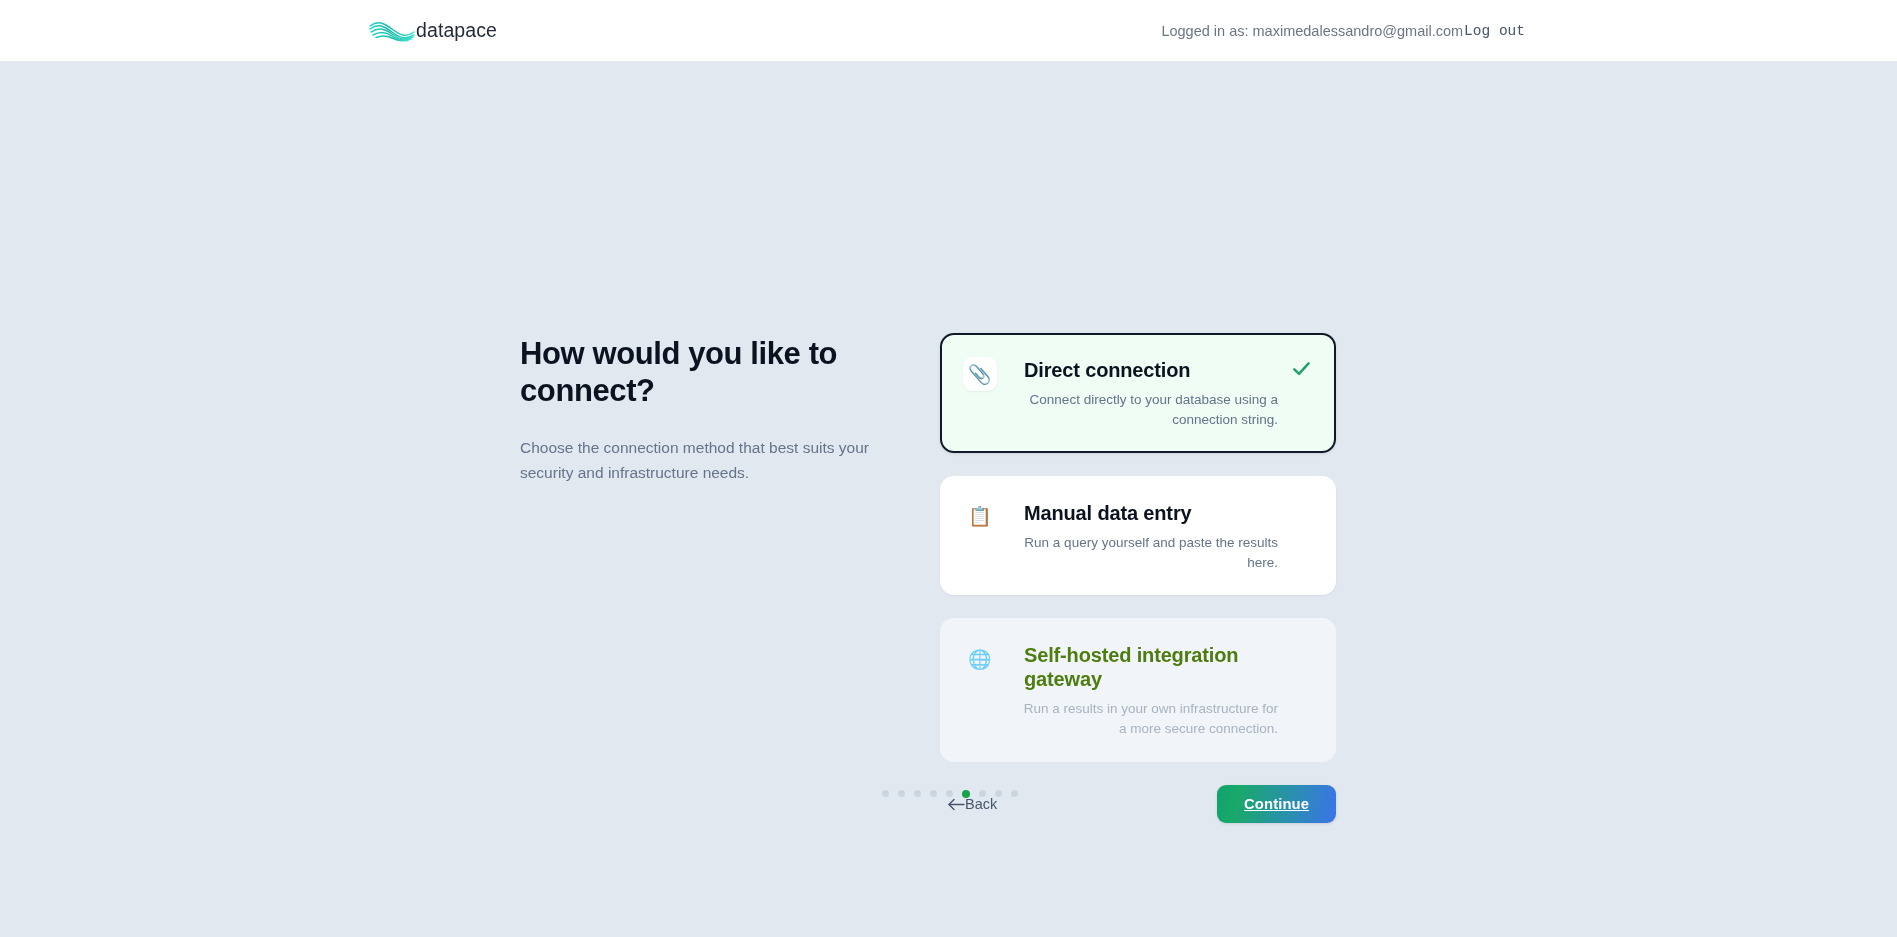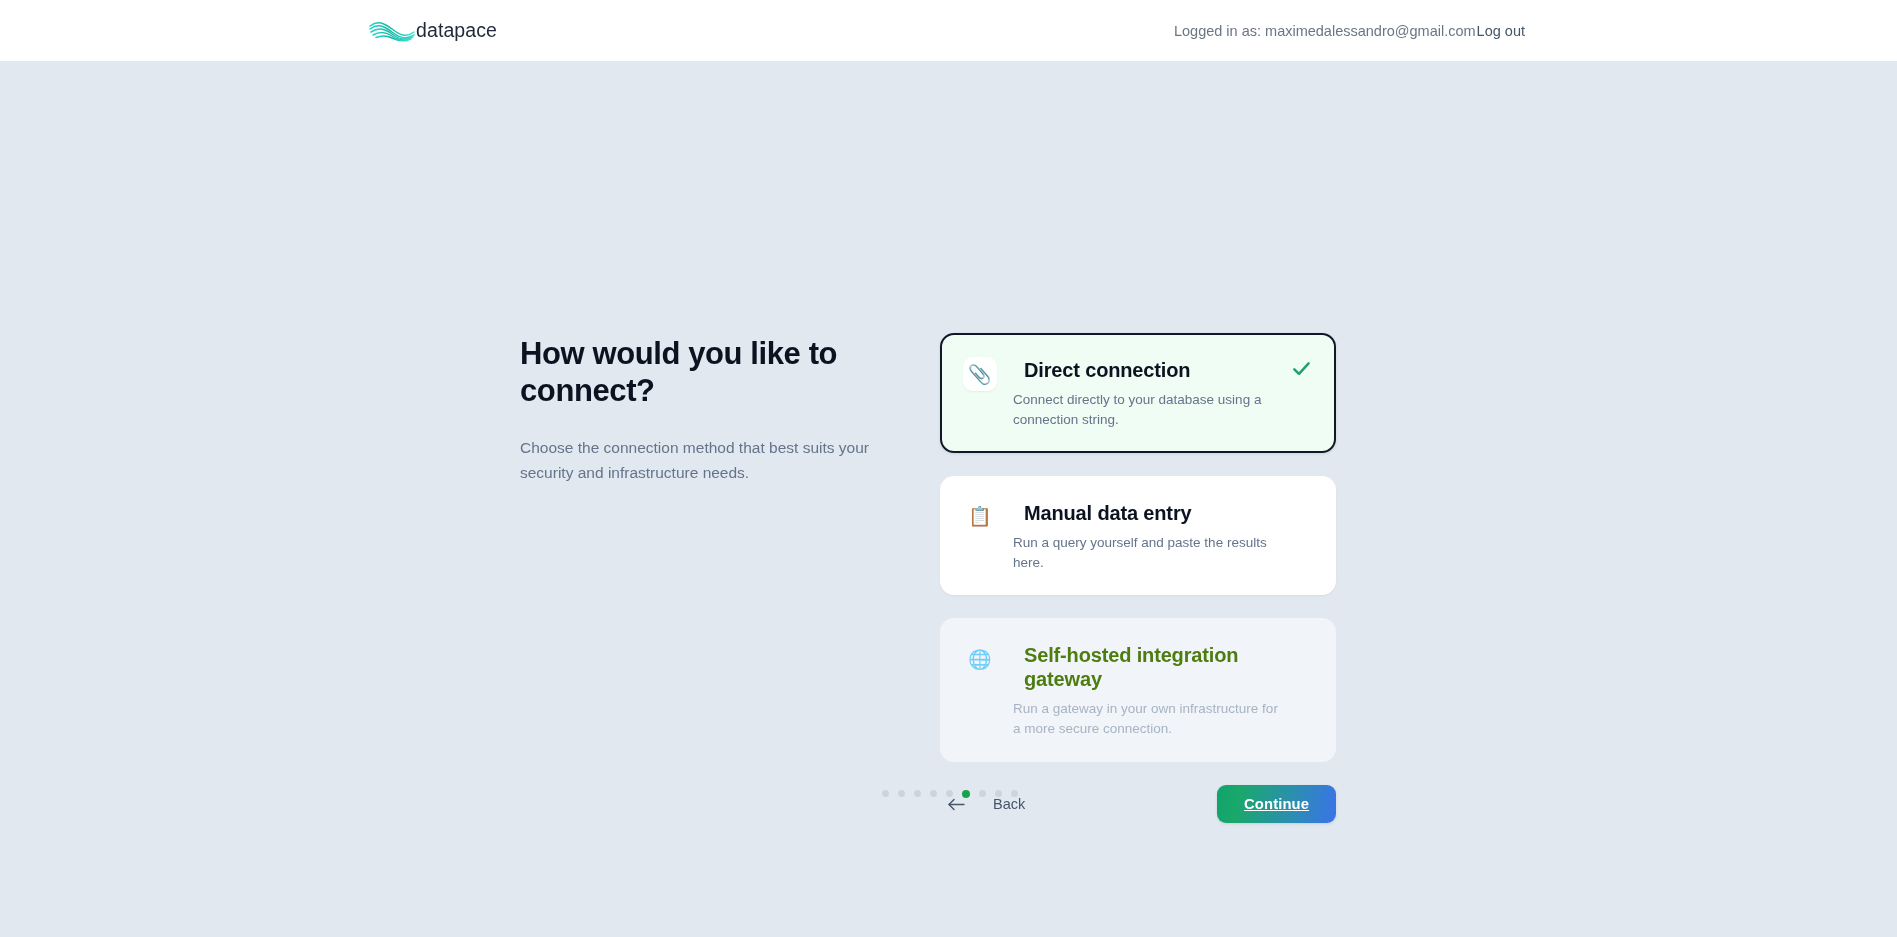--- a/index.html
+++ b/index.html
@@ -61,21 +61,21 @@
     font-weight: 400;
   }
 
   .logout-link {
     font-size: 14.5px;
     color: #475569;
     font-weight: 400;
     cursor: pointer;
     background: none;
     border: none;
-    font-family: Liberation Sans, sans-serif;
+    font-family: Liberation Mono, monospace;
   }
 
   
   .stage {
     position: relative;
     height: 769px;
     background: #e2e8f0;
   }
 
   .wizard {
@@ -179,20 +179,21 @@
   }
 
   .option-card.disabled .option-title { color: #4d7c0f; }
 
   .option-desc {
     margin-top: 8px;
     font-size: 13.5px;
     line-height: 1.47;
     color: #64748b;
     max-width: 265px;
+    text-align: right;
   }
 
   .option-card.disabled .option-desc { color: #a8b3c2; }
 
   .option-check {
     position: absolute;
     right: 22px;
     top: 23px;
     width: 21px;
     height: 21px;
@@ -202,21 +203,21 @@
   .wizard-nav {
     margin-top: 20px;
     display: flex;
     align-items: center;
     justify-content: space-between;
   }
 
   .back-button {
     display: inline-flex;
     align-items: center;
-    gap: 28px;
+    gap: 0;
     background: none;
     border: none;
     font-family: inherit;
     font-size: 14.5px;
     color: #475569;
     cursor: pointer;
     padding: 10px 8px;
   }
 
   .back-arrow { width: 17px; height: 13px; display: block; }
@@ -320,21 +321,21 @@
         <div class="option-body">
           <div class="option-title">Manual data entry</div>
           <div class="option-desc">Run a query yourself and paste the results here.</div>
         </div>
       </div>
 
       <div class="option-card disabled">
         <span class="option-icon">🌐</span>
         <div class="option-body">
           <div class="option-title">Self-hosted integration gateway</div>
-          <div class="option-desc">Run a gateway in your own infrastructure for a more secure connection.</div>
+          <div class="option-desc">Run a results in your own infrastructure for a more secure connection.</div>
         </div>
       </div>
 
       <div class="wizard-nav">
         <button class="back-button">
           <span>
             <svg class="back-arrow" viewBox="0 0 17 13" aria-hidden="true">
               <path d="M1 6.5 H16" stroke="#475569" stroke-width="1.4" stroke-linecap="round" fill="none"></path>
               <path d="M6 1.5 L1 6.5 L6 11.5" stroke="#475569" stroke-width="1.4" stroke-linecap="round" stroke-linejoin="round" fill="none"></path>
             </svg>

